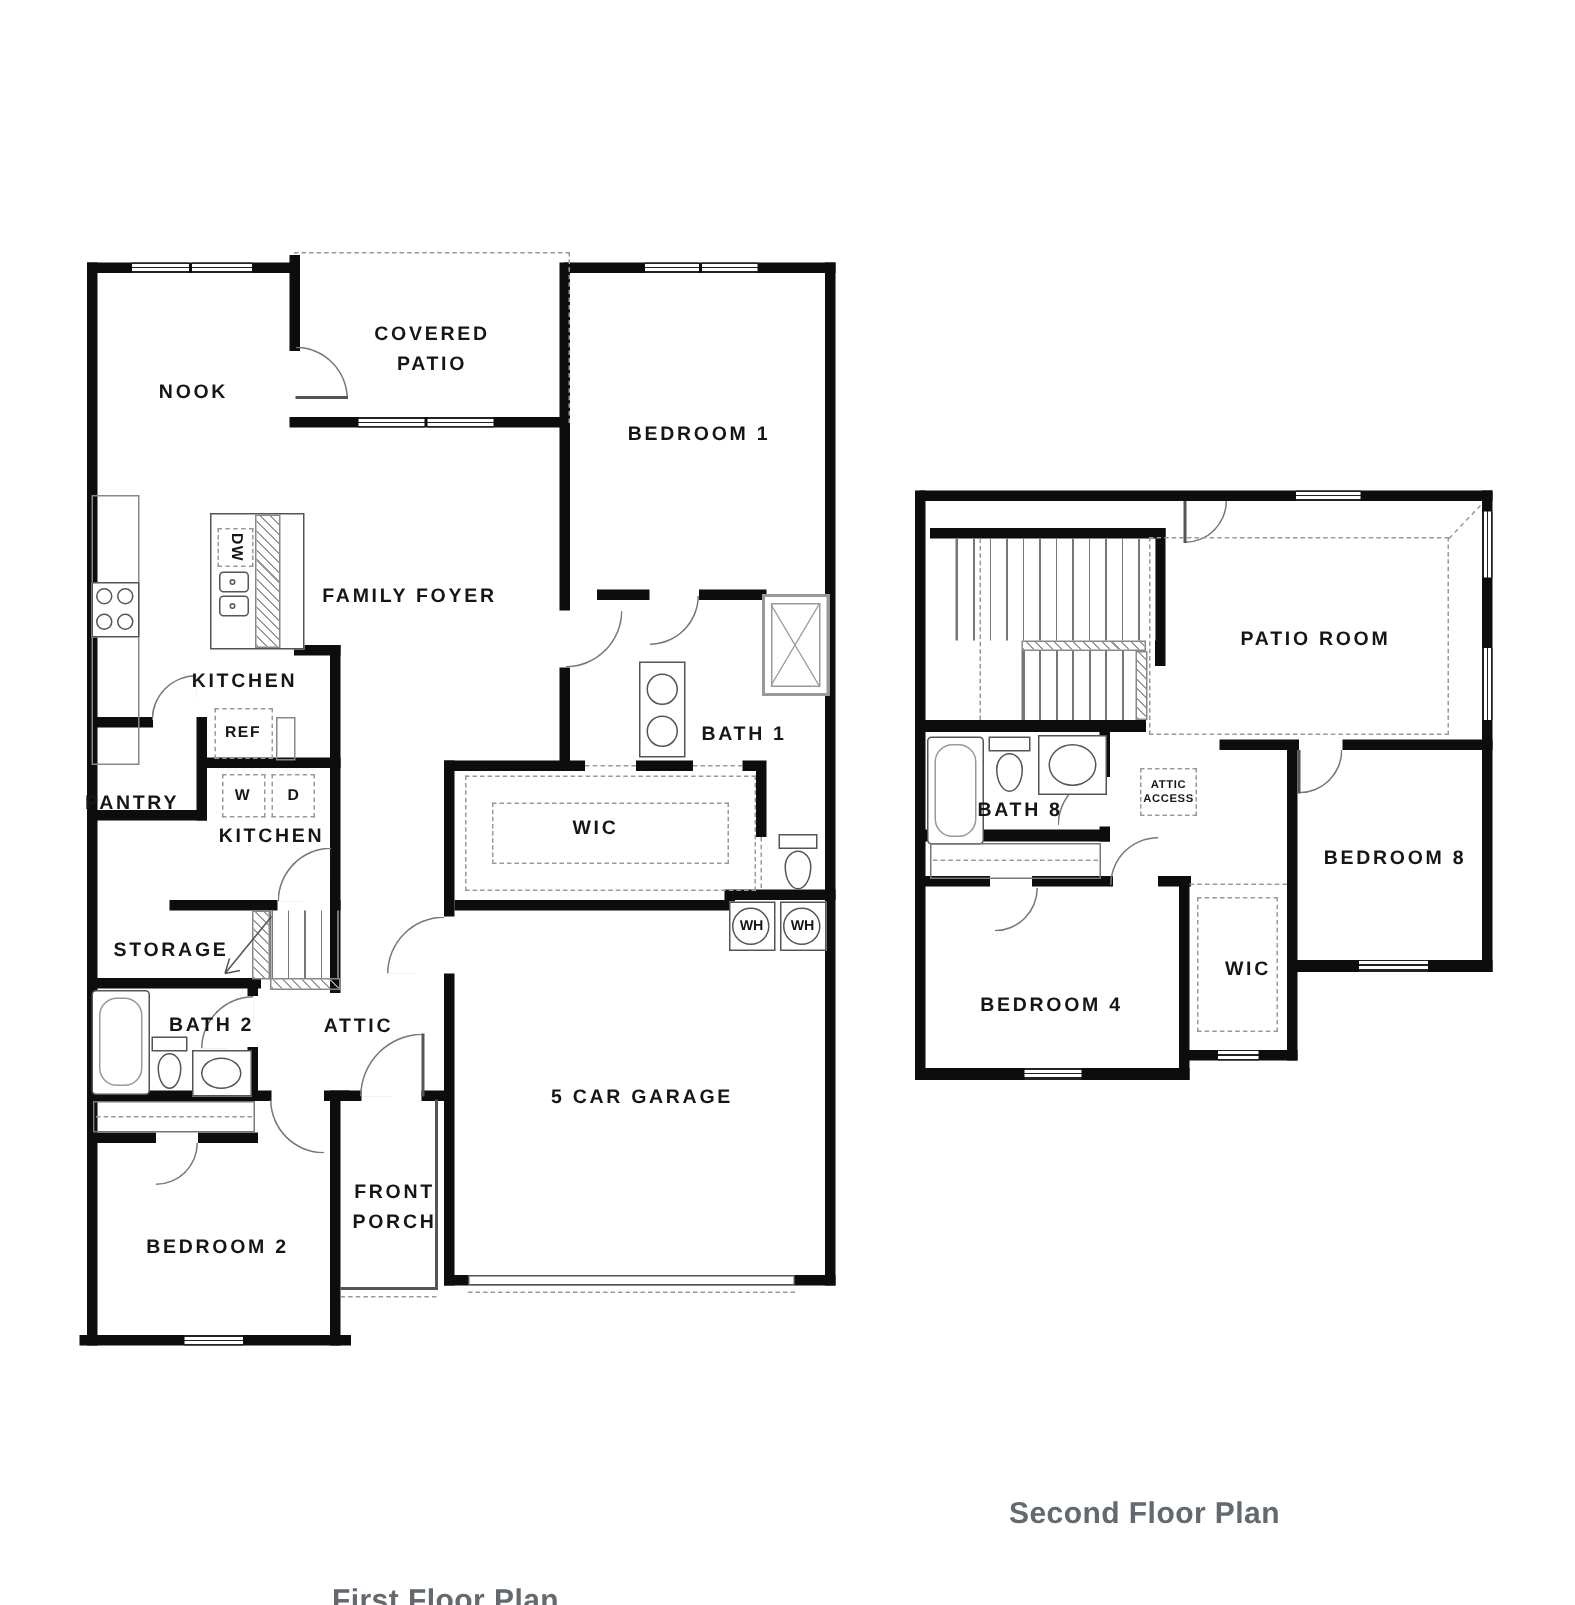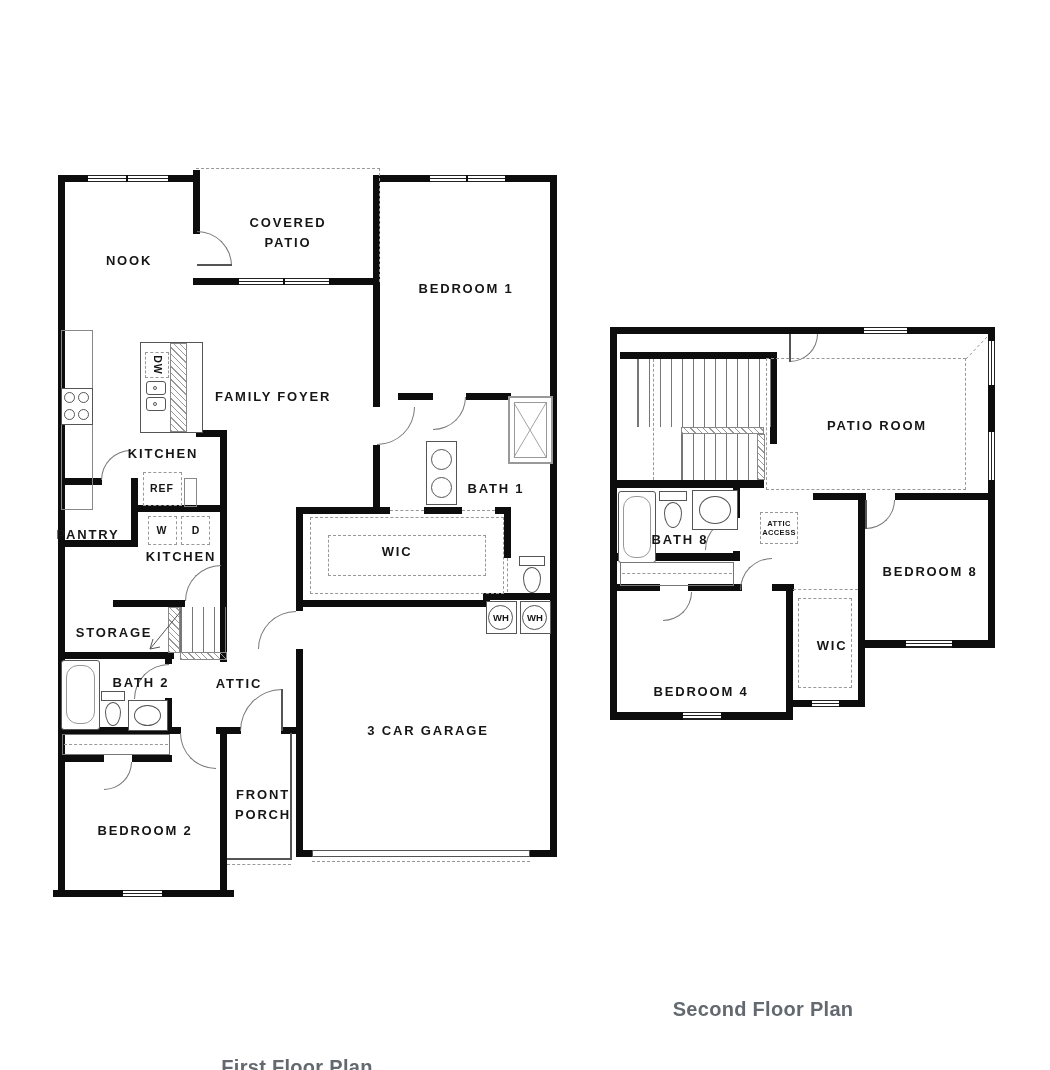--- a/index.html
+++ b/index.html
@@ -228,29 +228,29 @@
   <span class="lbl s" style="left:196px;top:531px">D</span>
   <span class="lbl" style="left:88px;top:535px">PANTRY</span>
   <span class="lbl" style="left:181px;top:557px">KITCHEN</span>
   <span class="lbl" style="left:114px;top:633px">STORAGE</span>
   <span class="lbl" style="left:141px;top:683px">BATH 2</span>
   <span class="lbl" style="left:239px;top:684px">ATTIC</span>
   <span class="lbl" style="left:496px;top:489px">BATH 1</span>
   <span class="lbl" style="left:397px;top:552px">WIC</span>
   <span class="lbl whl" style="left:501px;top:618px">WH</span>
   <span class="lbl whl" style="left:535px;top:618px">WH</span>
-  <span class="lbl" style="left:428px;top:731px">3 CAR GARAGE</span>
+  <span class="lbl" style="left:428px;top:731px">5 CAR GARAGE</span>
   <span class="lbl" style="left:263px;top:804px">FRONT
 PORCH</span>
   <span class="lbl" style="left:145px;top:831px">BEDROOM 2</span>
 
   <span class="lbl" style="left:877px;top:426px">PATIO ROOM</span>
   <span class="lbl" style="left:680px;top:540px">BATH 8</span>
   <span class="lbl xs" style="left:779px;top:528px">ATTIC
 ACCESS</span>
   <span class="lbl" style="left:930px;top:572px">BEDROOM 8</span>
-  <span class="lbl" style="left:701px;top:692px">BEDROOM 4</span>
+  <span class="lbl" style="left:701px;top:670px">BEDROOM 4</span>
   <span class="lbl" style="left:832px;top:646px">WIC</span>
 
   <span class="caption" style="left:297px;top:1056px">First Floor Plan</span>
   <span class="caption" style="left:763px;top:998px">Second Floor Plan</span>
 
 </div>
 
 </body></html>

